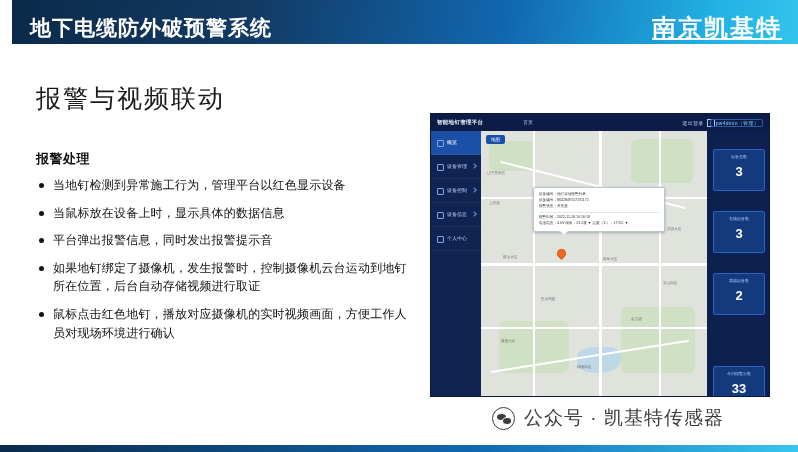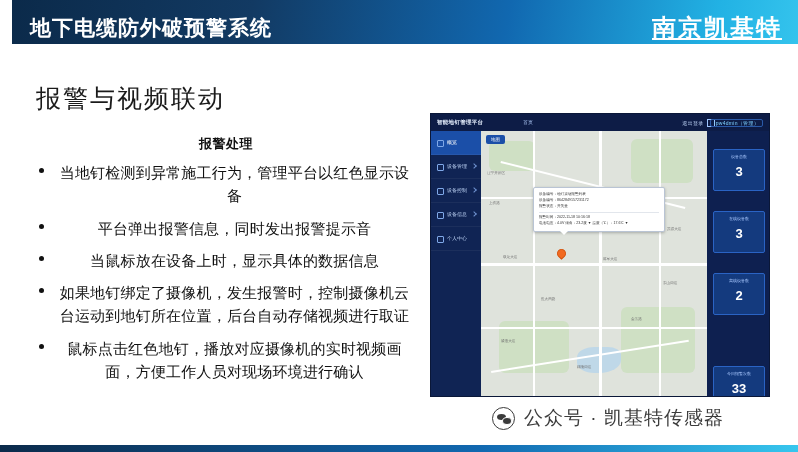--- a/index.html
+++ b/index.html
@@ -52,44 +52,43 @@
     position: absolute;
     left: 36px; top: 82px;
     font-size: 25px;
     color: #1a1a1a;
     letter-spacing: 2px;
   }
 
   
   .content {
     position: absolute;
-    left: 36px; top: 135px;
+    left: 36px; top: 150px;
     width: 380px;
-    text-align: center;
   }
   .sec-head {
     font-size: 13px;
     font-weight: bold;
     color: #111111;
     margin: 0 0 8px 0;
     letter-spacing: 0.5px;
   }
   .sec-head.second {
     margin-top: 14px;
   }
   ul.bullets {
     list-style: none;
     margin: 0;
     padding: 0;
   }
   ul.bullets li {
     position: relative;
     padding-left: 17px;
     margin-bottom: 9px;
-    font-size: 15px;
+    font-size: 12px;
     line-height: 1.55;
     color: #111111;
     letter-spacing: 0.2px;
   }
   ul.bullets li::before {
     content: "";
     position: absolute;
     left: 3px; top: 7px;
     width: 5px; height: 5px;
     border-radius: 50%;
@@ -355,22 +354,22 @@
     <div class="header-title">地下电缆防外破预警系统</div>
     <div class="header-brand">南京凯基特</div>
   </div>
 
   <div class="slide-title">报警与视频联动</div>
 
   <div class="content">
     <div class="sec-head">报警处理</div>
     <ul class="bullets">
       <li>当地钉检测到异常施工行为，管理平台以红色显示设备</li>
+      <li>当鼠标放在设备上时，显示具体的数据信息</li>
       <li>平台弹出报警信息，同时发出报警提示音</li>
-      <li>当鼠标放在设备上时，显示具体的数据信息</li>
     </ul>
     <ul class="bullets">
       <li>如果地钉绑定了摄像机，发生报警时，控制摄像机云台运动到地钉所在位置，后台自动存储视频进行取证</li>
       <li>鼠标点击红色地钉，播放对应摄像机的实时视频画面，方便工作人员对现场环境进行确认</li>
     </ul>
   </div>
 
   <div class="shot">
 
     <div class="shot-topbar">

